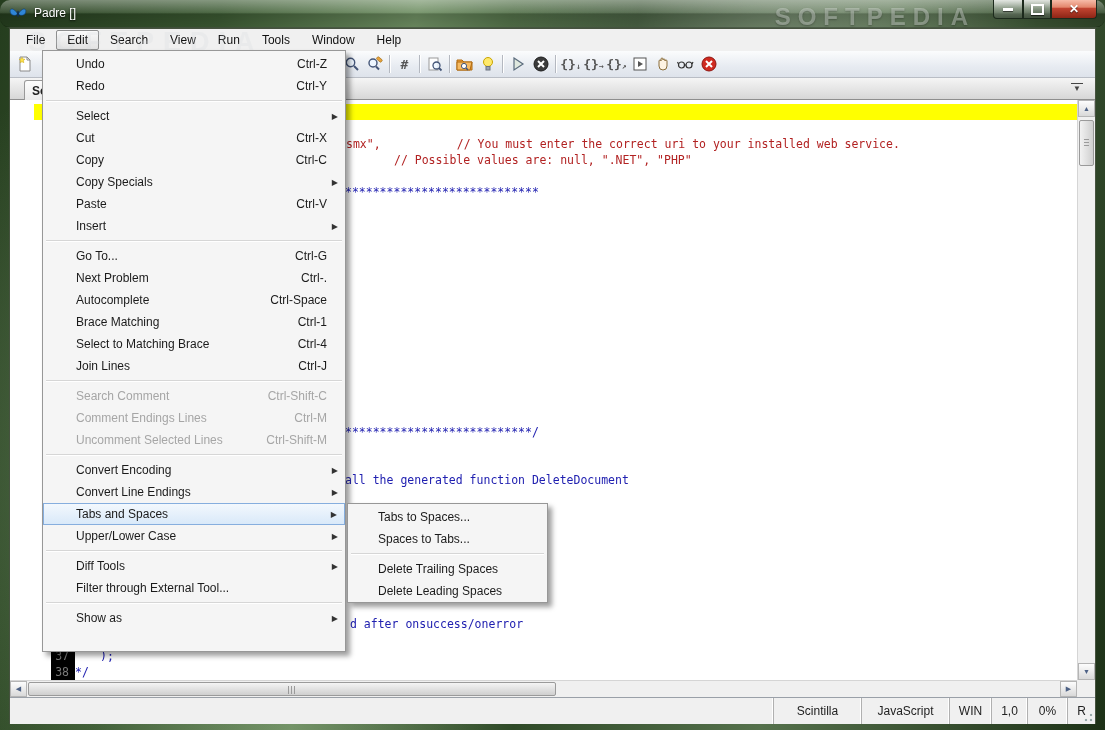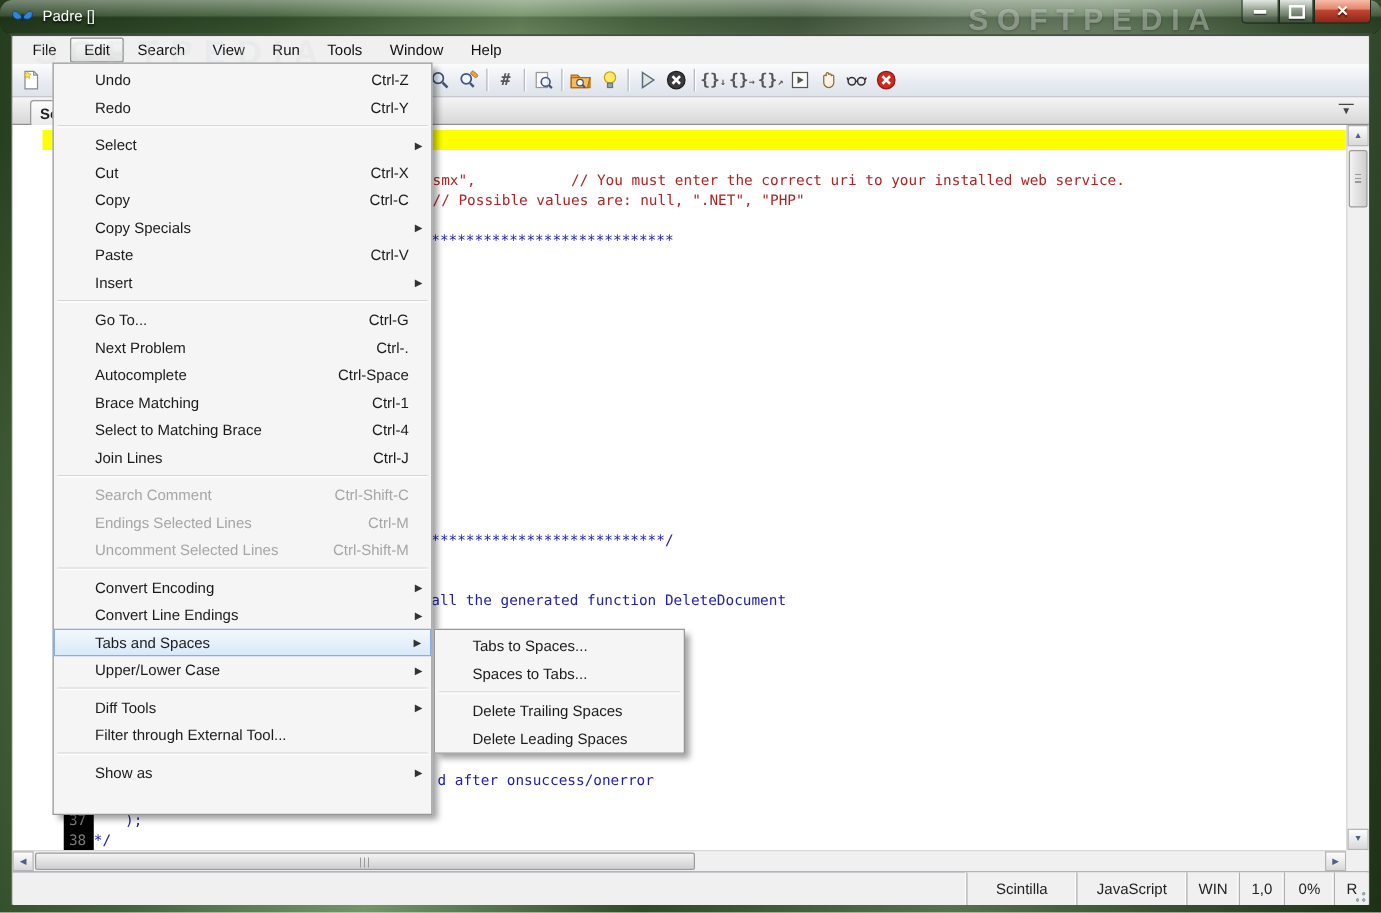--- a/index.html
+++ b/index.html
@@ -263,21 +263,21 @@
 </div>
 
 <div class="editor">
   <div class="ln-margin">
       <div class="ln" style="top: 548px;">37</div>
       <div class="ln" style="top: 564px;">38</div>
     </div>
   <div class="caret-line" style="top: 4px; background: rgb(255, 255, 0);"></div>
   <div id="code-lines">
       <div class="code-line" style="top: 36px; left: 336px; color: rgb(178, 34, 34);">smx",           // You must enter the correct uri to your installed web service.</div>
-      <div class="code-line" style="top: 52px; left: 336px; color: rgb(178, 34, 34);">// Possible values are: null, ".NET", "PHP"</div>
+      <div class="code-line" style="top: 52px; left: 336px; color: rgb(178, 34, 34); padding-left: 48px;">// Possible values are: null, ".NET", "PHP"</div>
       <div class="code-line" style="top: 84px; left: 335px; color: rgb(32, 32, 176);">****************************</div>
       <div class="code-line" style="top: 324px; left: 335px; color: rgb(32, 32, 176);">***************************/</div>
       <div class="code-line" style="top: 372px; left: 335px; color: rgb(32, 32, 176);">all the generated function DeleteDocument</div>
       <div class="code-line" style="top: 516px; left: 340px; color: rgb(32, 32, 176);">d after onsuccess/onerror</div>
       <div class="code-line" style="top: 548px; left: 90px; color: rgb(32, 32, 176);">);</div>
       <div class="code-line" style="top: 564px; left: 65px; color: rgb(32, 32, 176);">*/</div>
     </div>
   <div class="vscroll">
     <div class="sb-btn v-up">▲</div>
     <div class="v-thumb">
@@ -367,21 +367,21 @@
     <div class="m-item">
       <span class="m-label">Join Lines</span>
       <span class="m-shortcut">Ctrl-J</span>
     </div>
     <div class="m-sep"></div>
     <div class="m-item disabled">
       <span class="m-label">Search Comment</span>
       <span class="m-shortcut">Ctrl-Shift-C</span>
     </div>
     <div class="m-item disabled">
-      <span class="m-label">Endings Selected Lines</span>
+      <span class="m-label">Comment Endings Lines</span>
       <span class="m-shortcut">Ctrl-M</span>
     </div>
     <div class="m-item disabled">
       <span class="m-label">Uncomment Selected Lines</span>
       <span class="m-shortcut">Ctrl-Shift-M</span>
     </div>
     <div class="m-sep"></div>
     <div class="m-item">
       <span class="m-label">Convert Encoding</span>
       <span class="m-arrow">▶</span>

